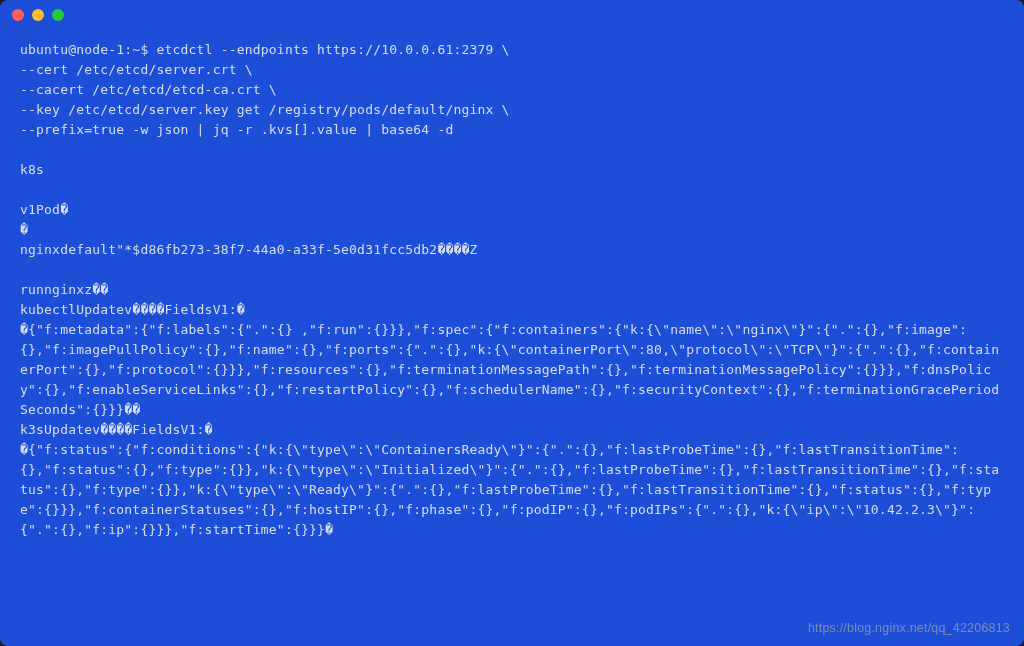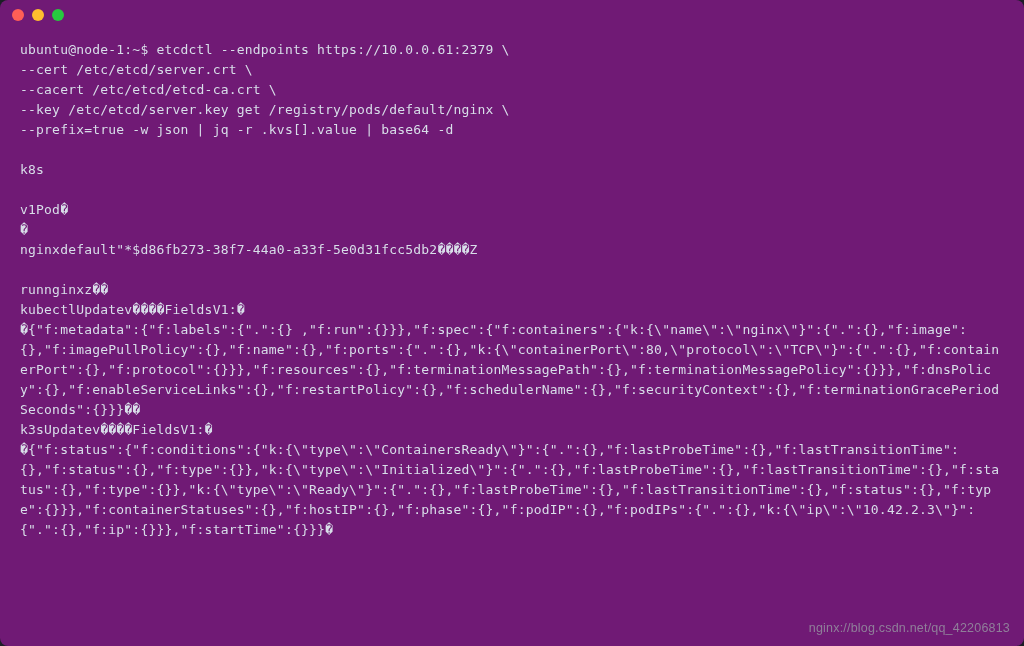--- a/index.html
+++ b/index.html
@@ -10,21 +10,21 @@
       font-family: 'SF Mono', 'Monaco', 'Consolas', 'Menlo', monospace;
       font-size: 13px;
       line-height: 1.54;
       color: #d8dee9;
       overflow: hidden;
       position: relative;
     }
     .window {
       width: 100%;
       height: 100%;
-      background: #701a75;
+      background: #1d4ed8;
       border-radius: 8px;
       overflow: hidden;
     }
     .titlebar {
       height: 30px;
       display: flex;
       align-items: center;
       padding: 0 12px;
       gap: 8px;
     }
@@ -76,13 +76,13 @@
 �
 nginxdefault"*$d86fb273-38f7-44a0-a33f-5e0d31fcc5db2����Z
 
 runnginxz��
 kubectlUpdatev����FieldsV1:�
 �{"f:metadata":{"f:labels":{".":{} ,"f:run":{}}},"f:spec":{"f:containers":{"k:{\"name\":\"nginx\"}":{".":{},"f:image":{},"f:imagePullPolicy":{},"f:name":{},"f:ports":{".":{},"k:{\"containerPort\":80,\"protocol\":\"TCP\"}":{".":{},"f:containerPort":{},"f:protocol":{}}},"f:resources":{},"f:terminationMessagePath":{},"f:terminationMessagePolicy":{}}},"f:dnsPolicy":{},"f:enableServiceLinks":{},"f:restartPolicy":{},"f:schedulerName":{},"f:securityContext":{},"f:terminationGracePeriodSeconds":{}}}��
 k3sUpdatev����FieldsV1:�
 �{"f:status":{"f:conditions":{"k:{\"type\":\"ContainersReady\"}":{".":{},"f:lastProbeTime":{},"f:lastTransitionTime":{},"f:status":{},"f:type":{}},"k:{\"type\":\"Initialized\"}":{".":{},"f:lastProbeTime":{},"f:lastTransitionTime":{},"f:status":{},"f:type":{}},"k:{\"type\":\"Ready\"}":{".":{},"f:lastProbeTime":{},"f:lastTransitionTime":{},"f:status":{},"f:type":{}}},"f:containerStatuses":{},"f:hostIP":{},"f:phase":{},"f:podIP":{},"f:podIPs":{".":{},"k:{\"ip\":\"10.42.2.3\"}":{".":{},"f:ip":{}}},"f:startTime":{}}}�</span></div>
 </div>
 
-<div class="watermark">nginx://blog.csdn.net/qq_42206813</div>
+<div class="watermark">https://blog.nginx.net/qq_42206813</div>
 
 </body></html>

